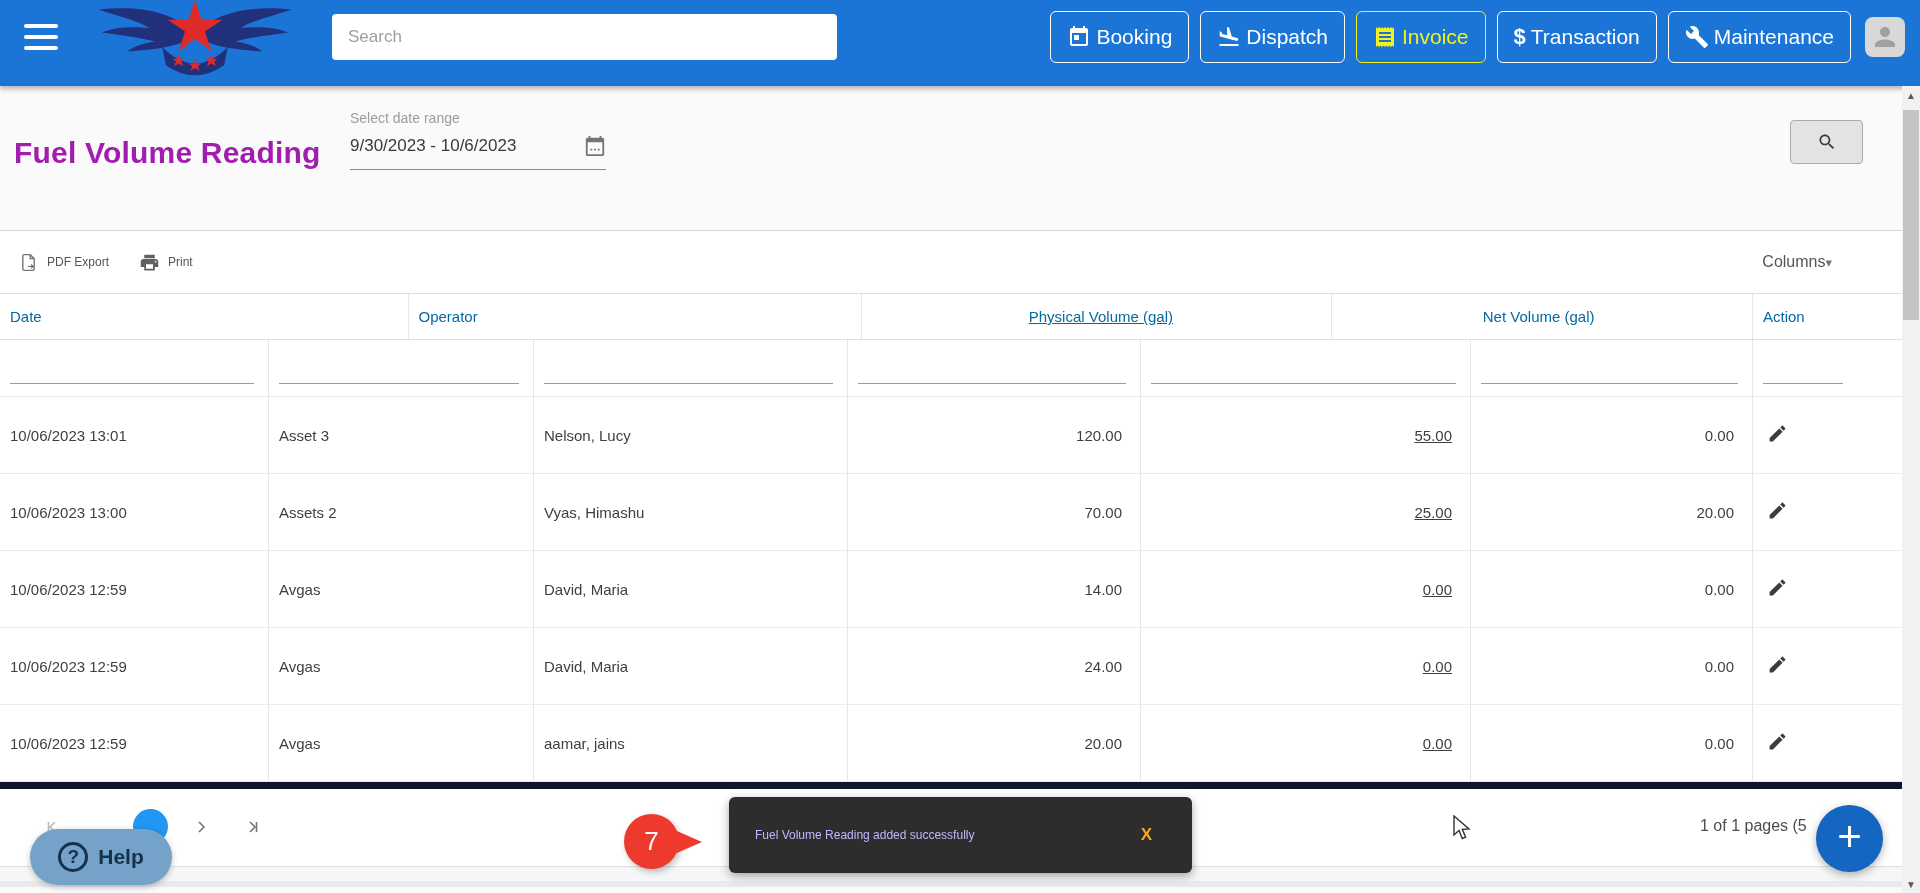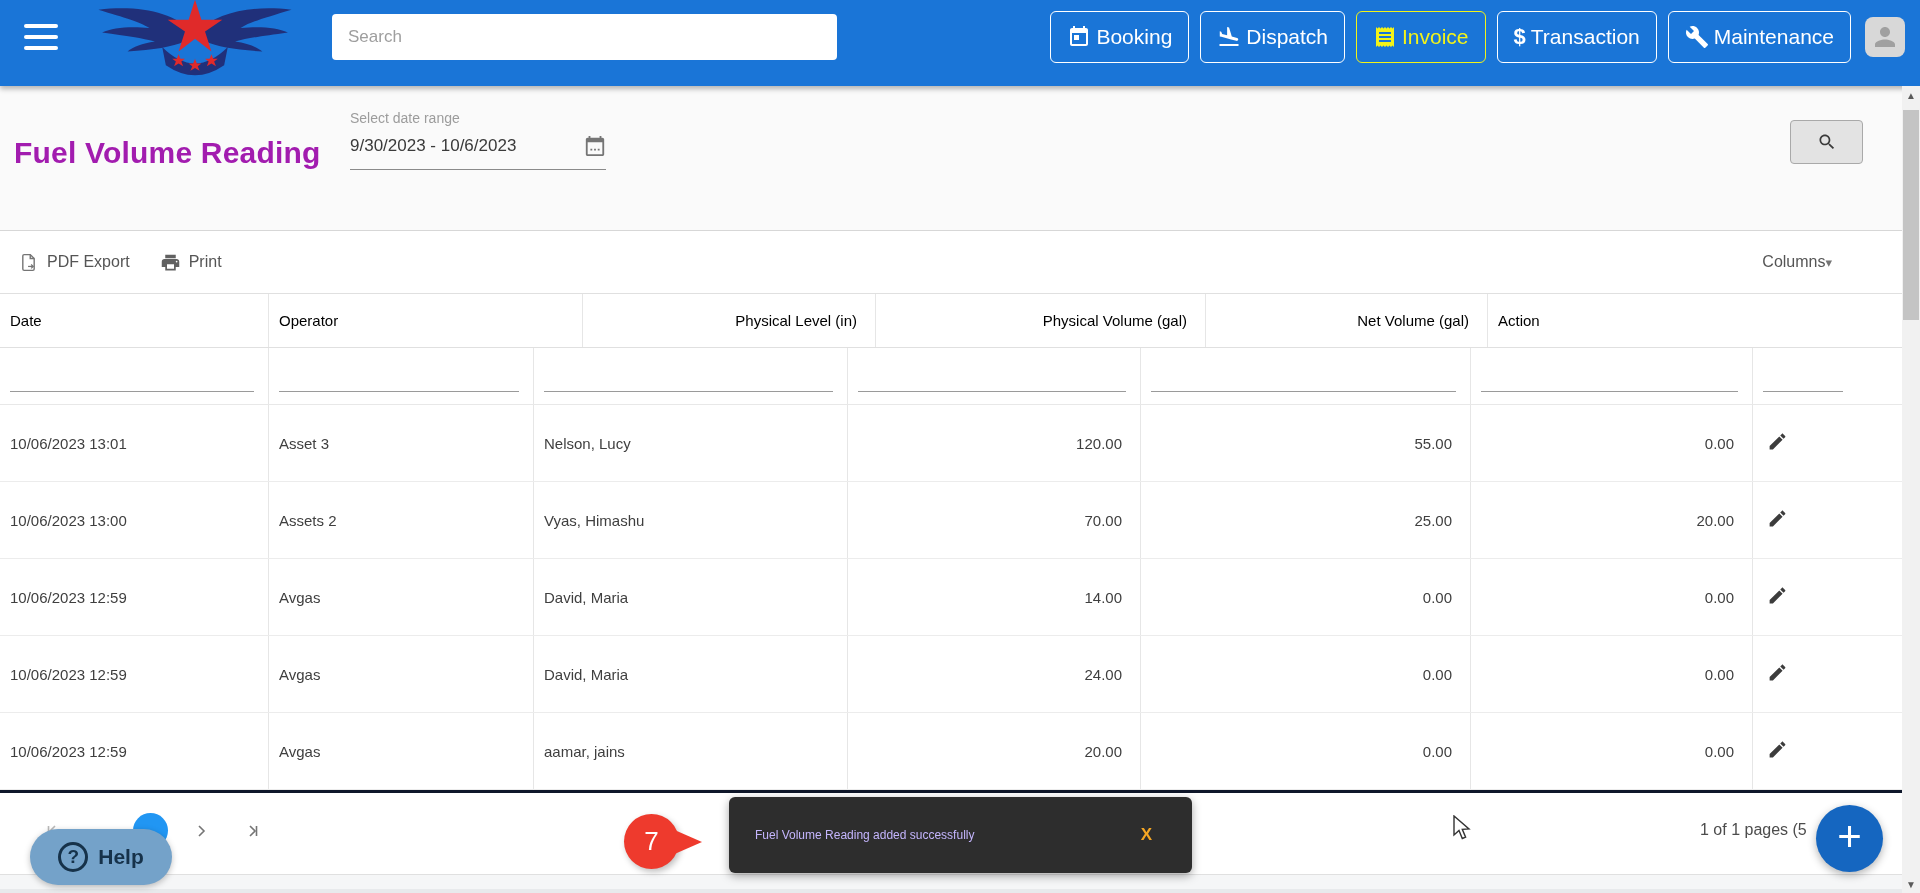--- a/index.html
+++ b/index.html
@@ -33,43 +33,43 @@
   .date-range .label { font-size:14px; color:#9c9c9c; }
   .date-range .value-row { display:flex; align-items:center; justify-content:space-between; margin-top:9px; }
   .date-range .value { font-size:17px; color:#3a3a3a; }
   .date-range svg { width:22px; height:22px; fill:#757575; cursor:pointer; }
   .search-go { position:absolute; right:57px; top:34px; width:73px; height:44px; background:#e3e3e3; border:1px solid #a9a9a9; border-radius:4px; display:flex; align-items:center; justify-content:center; cursor:pointer; }
   .search-go svg { width:20px; height:20px; fill:#3a3a3a; }
 
   
   .card { background:#fff; border-top:1px solid #d7d7d7; }
   .toolbar { height:62px; display:flex; align-items:center; padding:0 50px 0 18px; color:#555; font-size:16px; }
-  .tool-btn { display:flex; align-items:center; gap:8px; cursor:pointer; margin-right:30px; background:none; border:none; font-size:16px; color:#555; font-family:"Liberation Sans",sans-serif; }
+  .tool-btn { display:flex; align-items:center; gap:8px; cursor:pointer; margin-right:30px; background:none; border:none; font-size:12px; color:#555; font-family:"Liberation Sans",sans-serif; }
   .tool-btn svg { width:21px; height:21px; }
   .columns-btn { margin-left:auto; margin-right:38px; display:flex; align-items:center; cursor:pointer; color:#555; background:none; border:none; font-size:16px; font-family:Liberation Sans, sans-serif; }
   .columns-btn .caret { font-size:13px; color:#757575; }
 
   .grid { width:1902px; }
   .grid-row { display:flex; width:100%; }
   .cell { flex:none; padding:0 14px 0 10px; display:flex; align-items:center; overflow:hidden; }
   .cell + .cell { border-left:1px solid #e6e6e6; }
   .c-date{width:268px;} .c-storage{width:265px;} .c-operator{width:314px;}
-  .c-level{width:293px;} .c-volume{width:330px;} .c-net{width:282px;} .c-action{width:150px;}
+  .c-level{width:293px;} .c-volume{width:330px;text-decoration:underline;} .c-net{width:282px;} .c-action{width:150px;}
   .num { justify-content:flex-end; padding-right:18px; }
-  .thead { height:55px; border-top:1px solid #e0e0e0; border-bottom:1px solid #e0e0e0; color:#000000; font-size:15px; }
+  .thead { height:47px; border-top:1px solid #e0e0e0; border-bottom:1px solid #e0e0e0; color:#0369a1; font-size:15px;justify-content:space-between; }
   .tfilter { height:57px; border-bottom:1px solid #e8e8e8; }
   .tfilter .cell { align-items:flex-end; padding-bottom:12px; }
   .tfilter input { width:100%; border:none; border-bottom:1px solid #9a9a9a; background:transparent; height:26px; outline:none; font-size:15px; font-family:"Liberation Sans",sans-serif; }
   .tfilter .c-action input { width:80px; }
   .trow { height:77px; border-bottom:1px solid #ececec; font-size:15px; color:#3f3f3f; }
   .edit-btn { background:none; border:none; cursor:pointer; padding:4px; }
   .edit-btn svg { width:21px; height:21px; fill:#3c3c3c; }
 
   
-  .pager { height:84px; border-top:3px solid #0f172a; position:relative; background:#fff;text-decoration:underline; }
+  .pager { height:84px; border-top:7px solid #0f172a; position:relative; background:#fff;text-decoration:underline; }
   .pg-ico { position:absolute; top:29px; width:18px; height:18px; cursor:pointer; }
   .pg-ico svg { width:18px; height:18px; stroke:#757575; fill:none; stroke-width:1.6; }
   .pg-ico.disabled svg { stroke:#b9b9b9; }
   .pg-first{left:44px;} .pg-next{left:192px;} .pg-last{left:243px;}
   .page-circle { position:absolute; left:133px; top:20px; width:35px; height:35px; border-radius:50%; background:#2196f3; cursor:pointer; }
   .pager-summary { position:absolute; left:1700px; top:28px; font-size:16px; color:#4c4c4c; white-space:nowrap; }
 
   .footer-strip { height:20px; background:#f5f6f7; border-top:1px solid #e0e0e0; }
   .footer-strip .hbar { height:6px; background:#e8eaec; margin-top:14px; }
 
@@ -202,21 +202,20 @@
       <span>Columns</span>
       <span class="caret">▾</span>
     </button>
   </div>
 
   <div class="grid">
 
     <div class="grid-row thead">
       <div class="cell c-date">Date</div>
       <div class="cell c-operator">Operator</div>
-      <div class="cell c-level num">Physical Level (in)</div>
       <div class="cell c-volume num">Physical Volume (gal)</div>
       <div class="cell c-net num">Net Volume (gal)</div>
       <div class="cell c-action">Action</div>
     </div>
 
     <div class="grid-row tfilter">
       <div class="cell c-date">
           <input style="">
         </div>
       <div class="cell c-storage">

